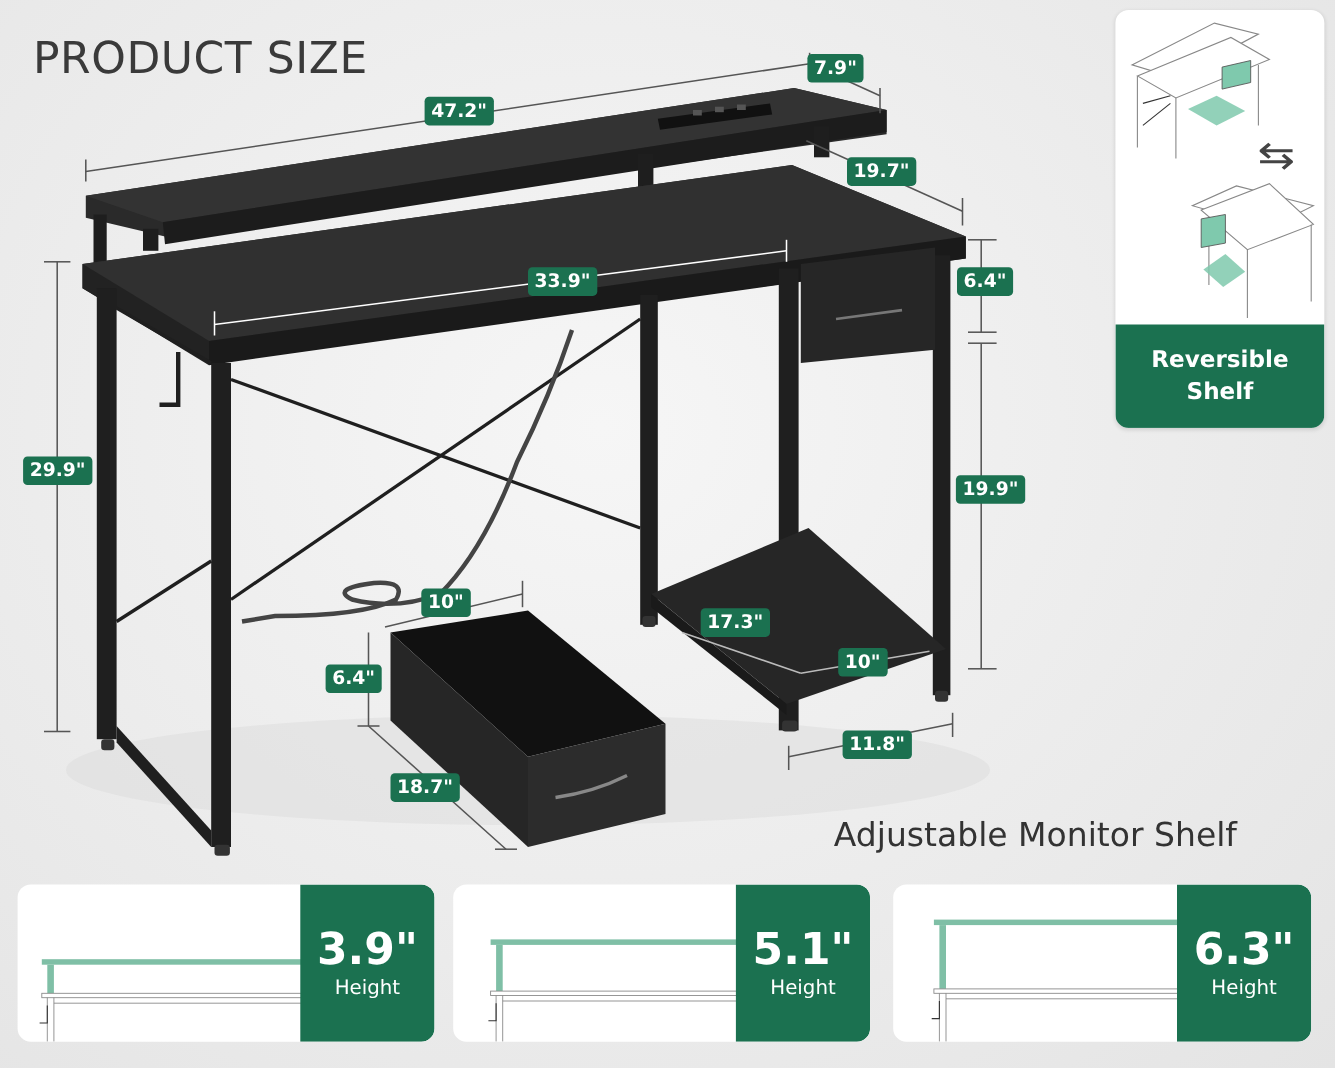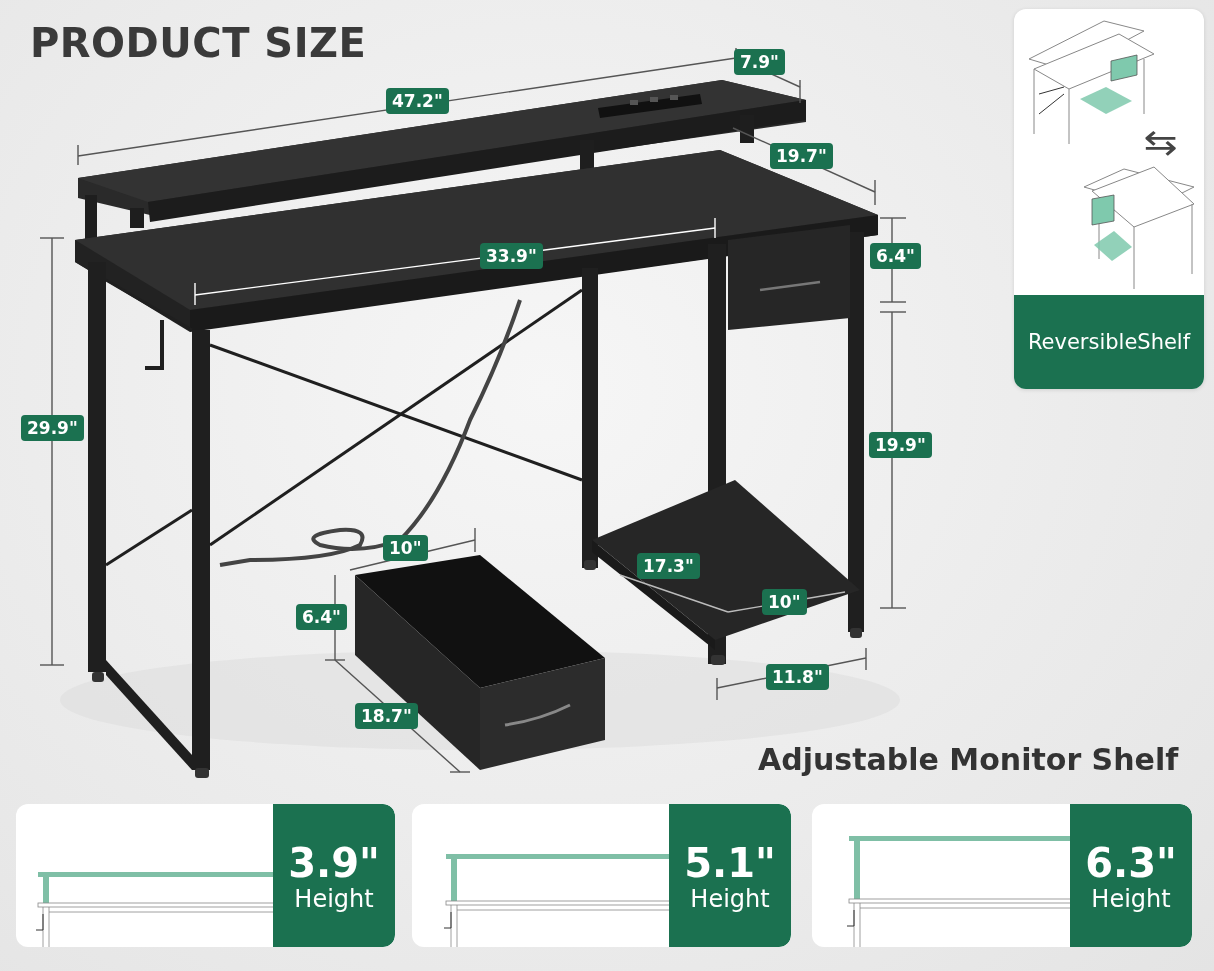--- a/index.html
+++ b/index.html
@@ -5,22 +5,22 @@
   * { box-sizing: border-box; margin: 0; padding: 0; }
   html, body { width: 1214px; height: 971px; overflow: hidden; }
   body {
     position: relative;
     font-family: "DejaVu Sans", "Liberation Sans", sans-serif;
     background: radial-gradient(ellipse at 45% 40%, #f6f6f6 0%, #ececec 55%, #e4e4e4 100%);
   }
   .abs { position: absolute; }
 
   .title {
-    left: 30px; top: 20px;
-    font-size: 40px; font-weight: bold; color: #3a3a3a; letter-spacing: 0.5px; text-align: right;
+    left: 30px; top: 30px;
+    font-size: 40px; font-weight: normal; color: #3a3a3a; letter-spacing: 0.5px; text-align: right;
   }
 
   
   .dim {
     position: absolute;
     background: #1b7150;
     color: #ffffff;
     border-radius: 4px;
     font-size: 17px;
     font-weight: bold;
@@ -35,45 +35,45 @@
 
   
   .rev-card {
     left: 1014px; top: 9px; width: 190px; height: 380px;
     background: #ffffff; border-radius: 12px; overflow: hidden;
     box-shadow: 0 1px 4px rgba(0,0,0,0.12);
   }
   .rev-card .footer {
     position: absolute; left: 0; bottom: 0; width: 100%; height: 94px;
     background: #1b7150; color: #ffffff;
-    display: flex; flex-direction: row; align-items: center; justify-content: center;
-    font-size: 21px; font-weight: normal; line-height: 29px; text-align: right;
+    display: flex; flex-direction: column; align-items: center; justify-content: center;
+    font-size: 21px; font-weight: bold; line-height: 29px; text-align: right;
   }
   .swap-icon {
     position: absolute; left: 132px; top: 113px; font-size: 34px; color: #444;
     transform: scaleX(1.2);
   }
 
   .subtitle {
     left: 758px; top: 742px;
-    font-size: 30px; font-weight: bold; color: #333333;
+    font-size: 30px; font-weight: normal; color: #333333;
   }
 
   
   .shelf-card {
     position: absolute; top: 804px; height: 143px;
     background: #ffffff; border-radius: 12px; overflow: hidden;
   }
   .shelf-card .green {
     position: absolute; right: 0; top: 0; height: 100%; width: 122px;
     background: #1b7150; border-radius: 0 12px 12px 0;
     color: #fff; display: flex; flex-direction: column; align-items: center; justify-content: center;
   }
   .shelf-card .big { font-size: 40px; font-weight: bold; line-height: 44px; }
-  .shelf-card .small { font-size: 24px; line-height: 24px; margin-top: 2px; }
+  .shelf-card .small { font-size: 18px; line-height: 24px; margin-top: 2px; }
   .shelf-card svg { position: absolute; left: 0; top: 0; }
 </style>
 </head>
 <body>
 
 <div class="abs title">PRODUCT SIZE</div>
 
 <svg class="overlay" width="1000" height="800" viewBox="0 0 1000 800">
 
   <ellipse cx="480" cy="700" rx="420" ry="50" fill="#dcdcdc" opacity="0.5"></ellipse>

